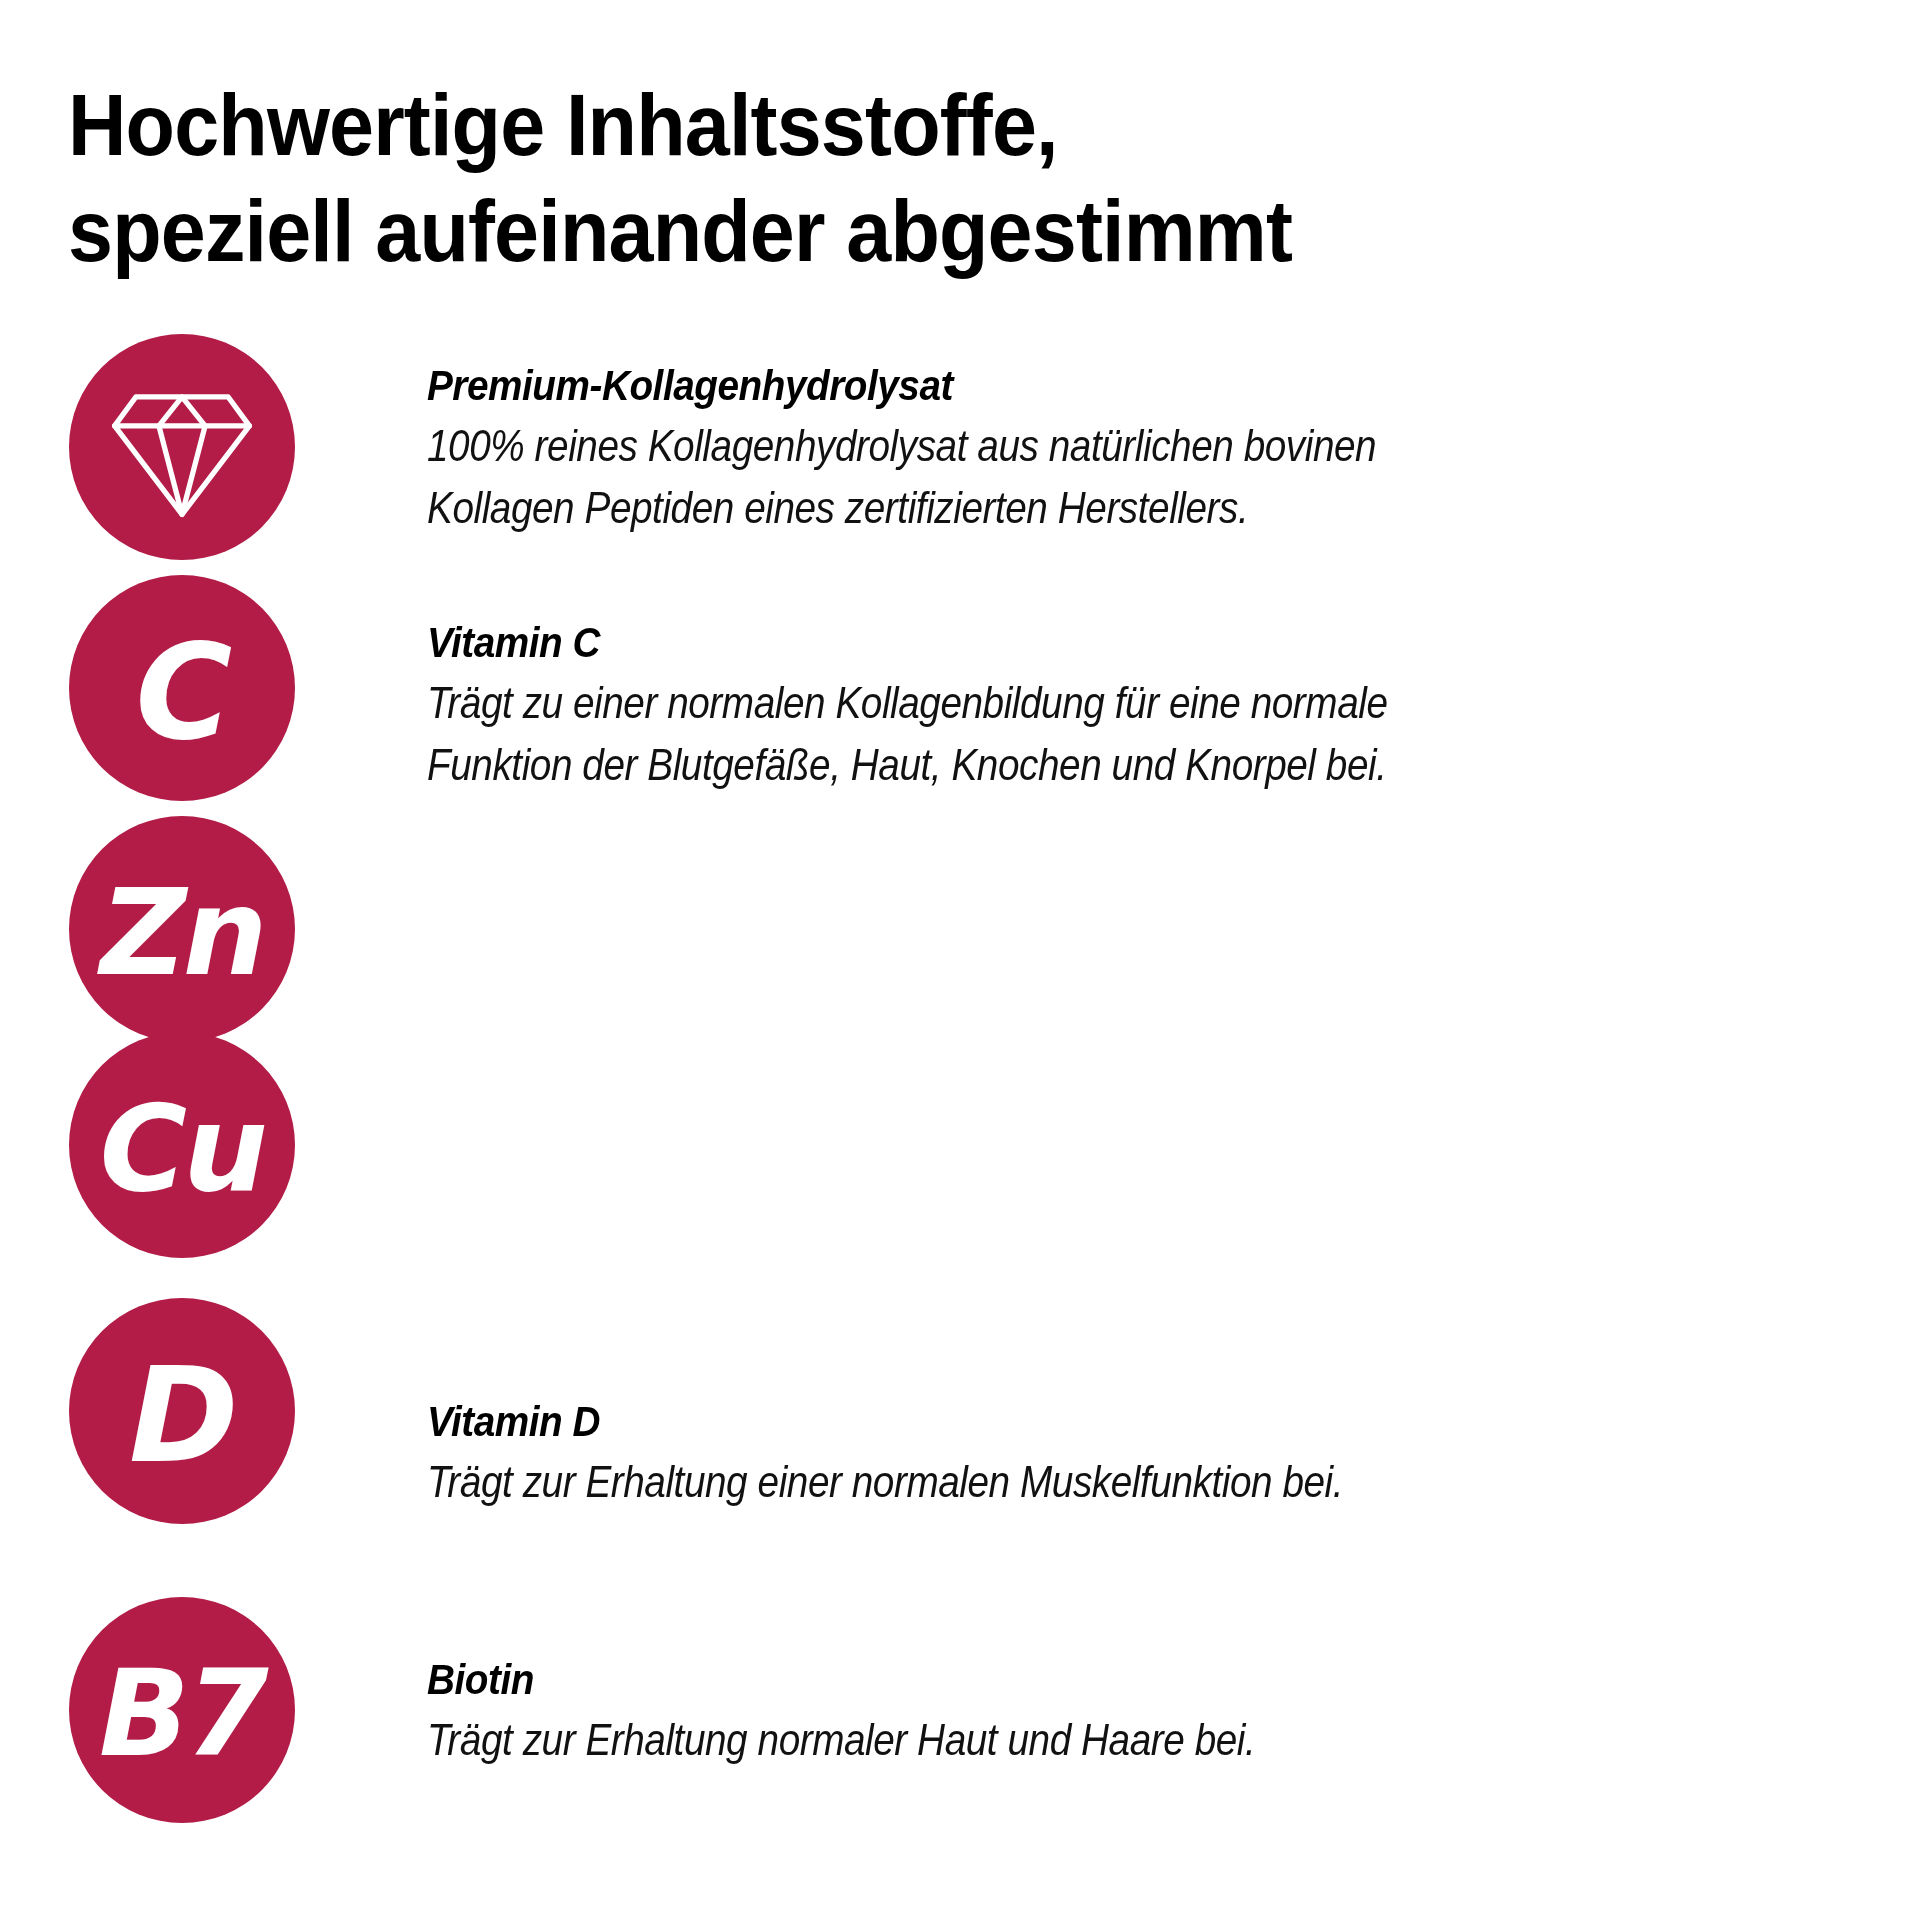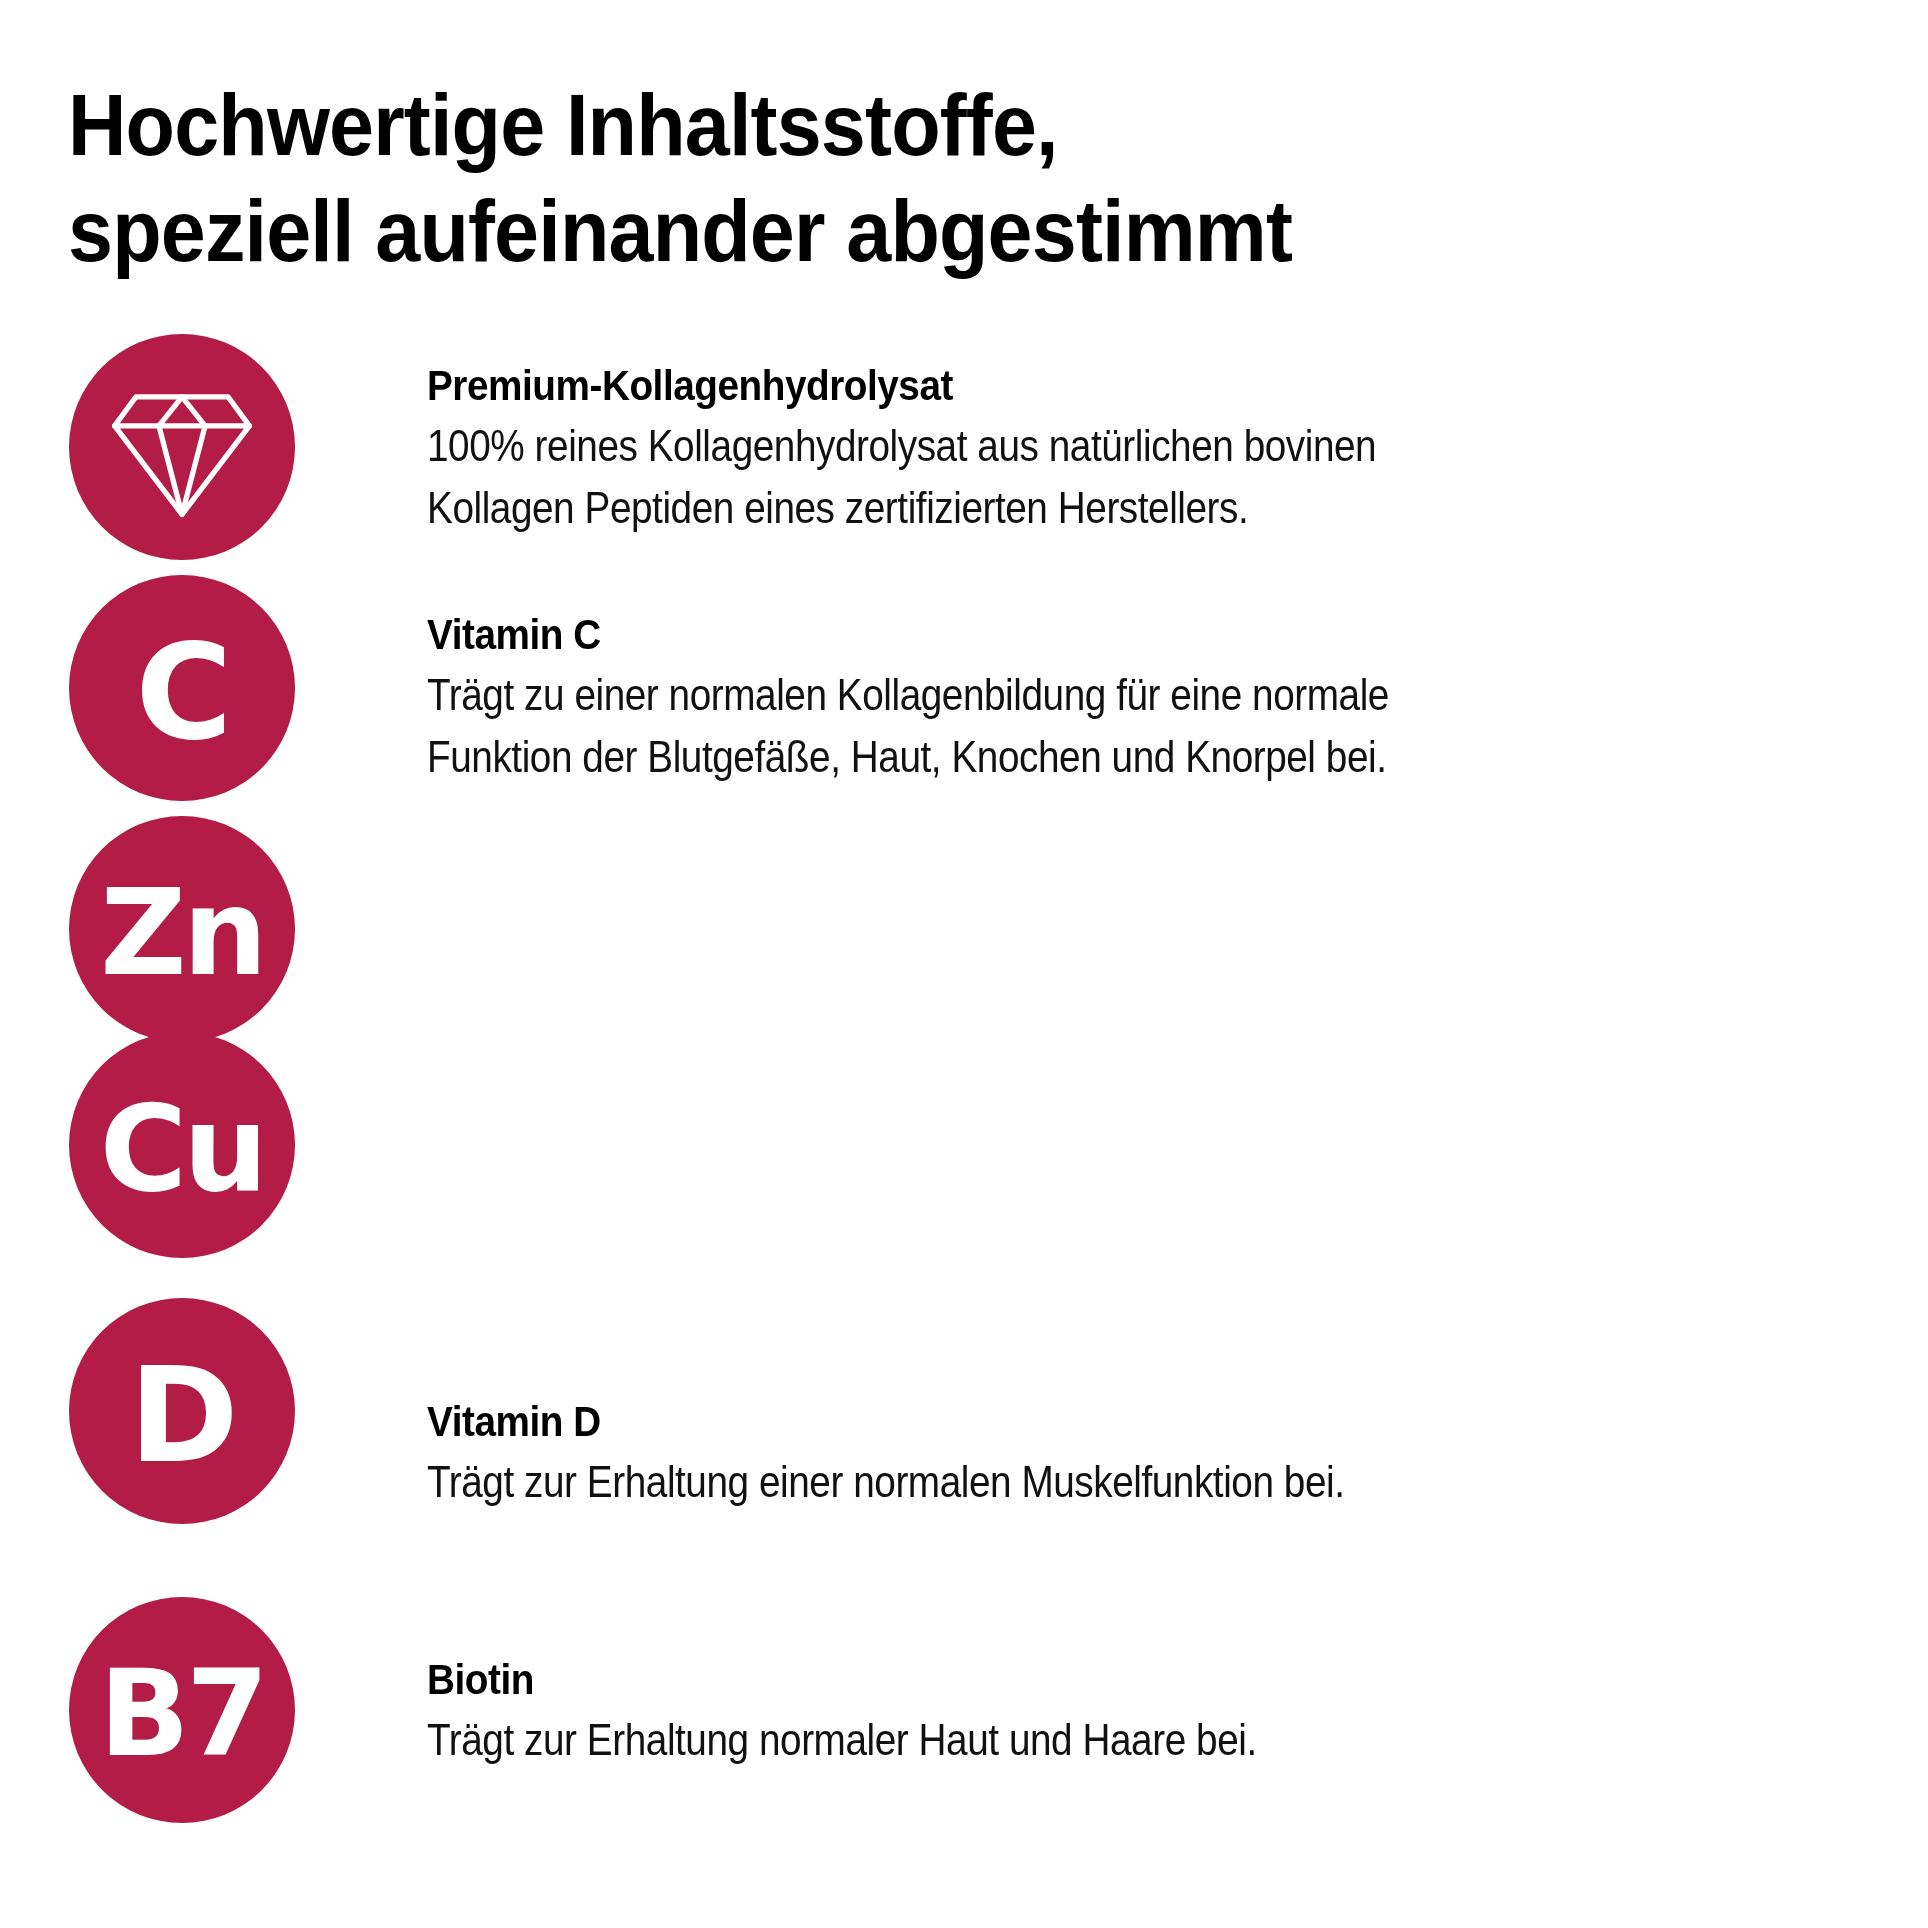--- a/index.html
+++ b/index.html
@@ -4,21 +4,21 @@
 <style>
   html, body { margin:0; padding:0; }
   body {
     width:1928px; height:1928px; background:#ffffff; position:relative; overflow:hidden;
     font-family:"Liberation Sans", sans-serif; color:#000;
   }
   .heading { position:absolute; left:68px; top:72px; margin:0; font-weight:700; font-size:87px; line-height:106px; letter-spacing:-0.9px; }
   .heading .line { display:block; white-space:nowrap; transform-origin:left center; }
   .heading .l1 { transform:scaleX(0.93); }
   .heading .l2 { transform:scaleX(0.93); }
-  .row { position:absolute; left:0; width:1836px; height:241px; }
+  .row { position:absolute; left:0; width:1836px; height:241px;font-style:italic; }
   .badge {
     position:absolute; left:69px; top:0; width:226px; height:226px; border-radius:50%;
     background:#B21C47; color:#fff; display:flex; align-items:center; justify-content:center;
     font-weight:700; font-family:"DejaVu Sans", sans-serif; letter-spacing:-3.8px;
   }
   .badge .sym { font-size:132px; line-height:1; display:block; transform:translateY(3.8px); }
   .badge .sym.two { font-size:119px; }
   .badge svg { width:154px; height:154px; }
   .text { position:absolute; left:427px; }
   .title { font-weight:700; font-size:43px; line-height:47px; white-space:nowrap; transform-origin:left top; transform:scaleX(0.9); letter-spacing:-0.5px; }
@@ -47,21 +47,21 @@
       <span class="line">100% reines Kollagenhydrolysat aus natürlichen bovinen</span>
       <span class="line">Kollagen Peptiden eines zertifizierten Herstellers.</span>
     </div>
   </div>
 </div>
 
 <div class="row" style="top:575px;">
   <div class="badge">
     <span class="sym">C</span>
   </div>
-  <div class="text" style="top:36px;">
+  <div class="text" style="top:44px;">
     <div class="title">Vitamin C</div>
     <div class="desc" style="margin-top:5.6px;">
       <span class="line">Trägt zu einer normalen Kollagenbildung für eine normale</span>
       <span class="line">Funktion der Blutgefäße, Haut, Knochen und Knorpel bei.</span>
     </div>
   </div>
 </div>
 
 <div class="row" style="top:816px;">
   <div class="badge">

